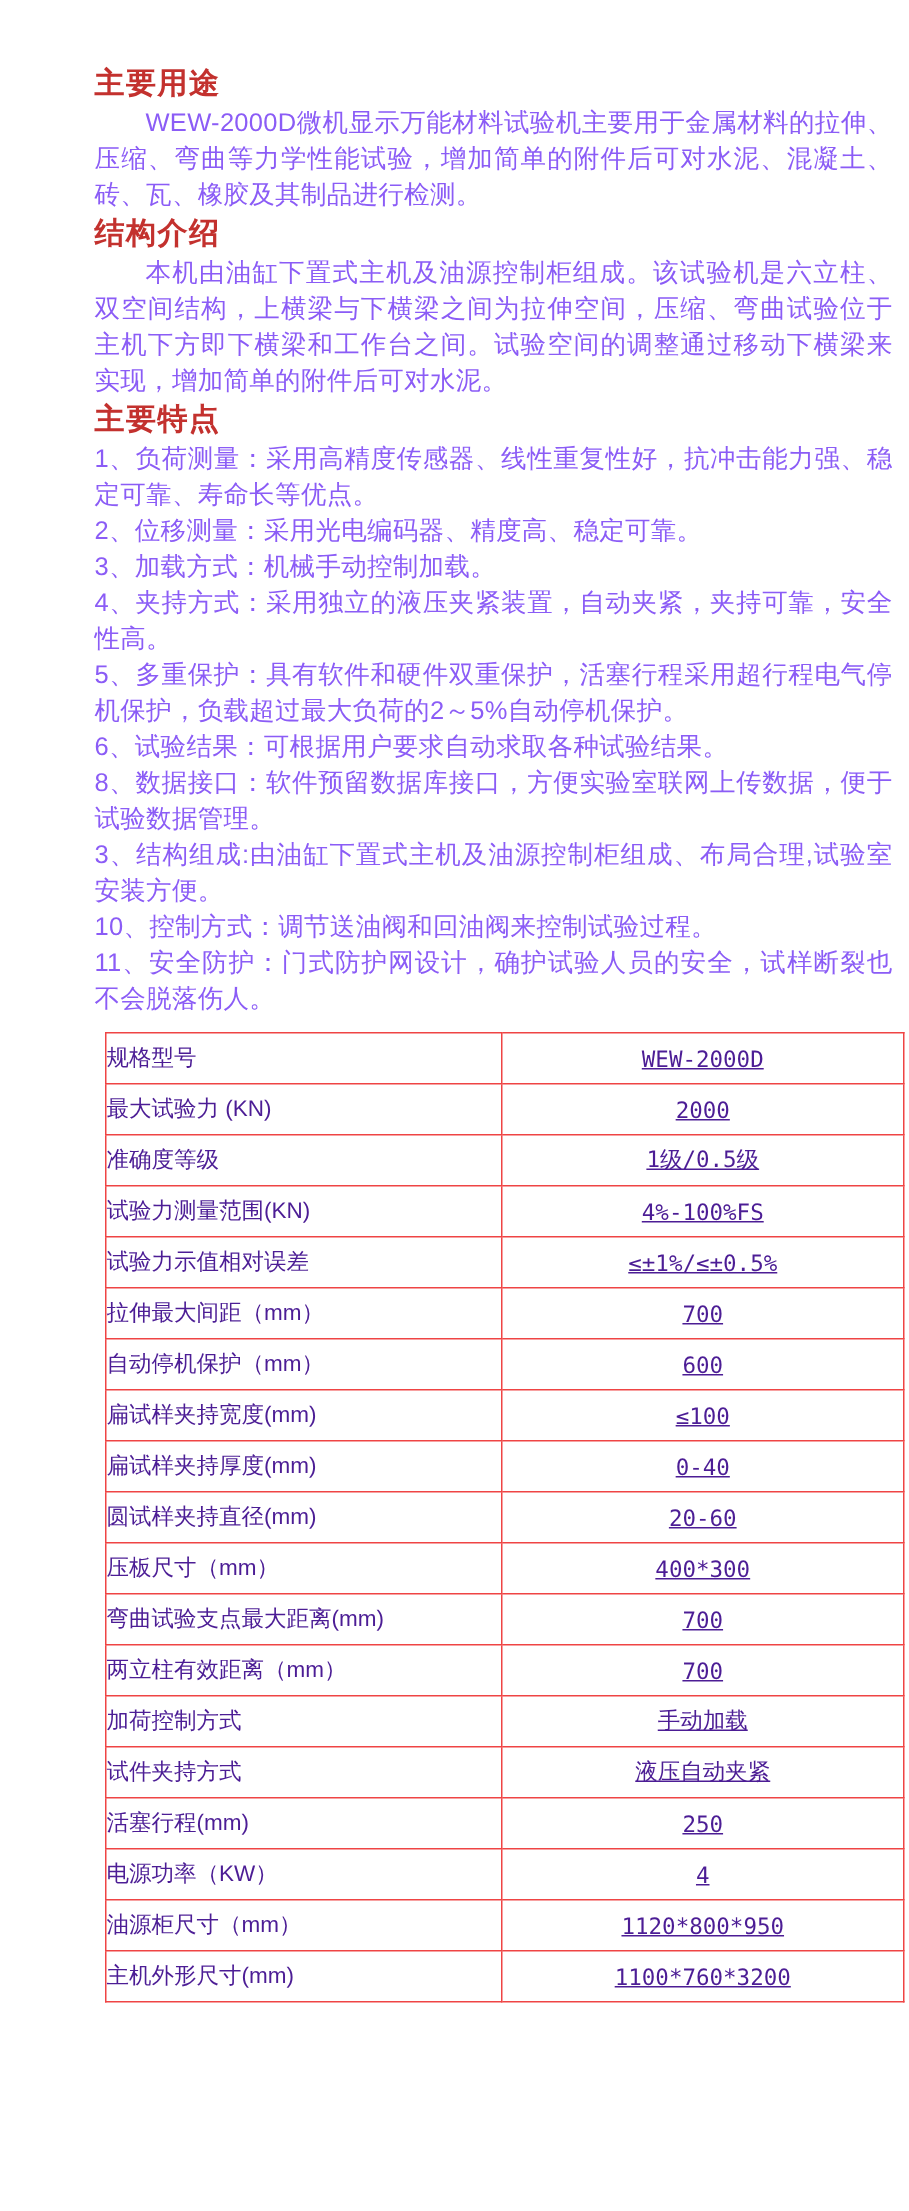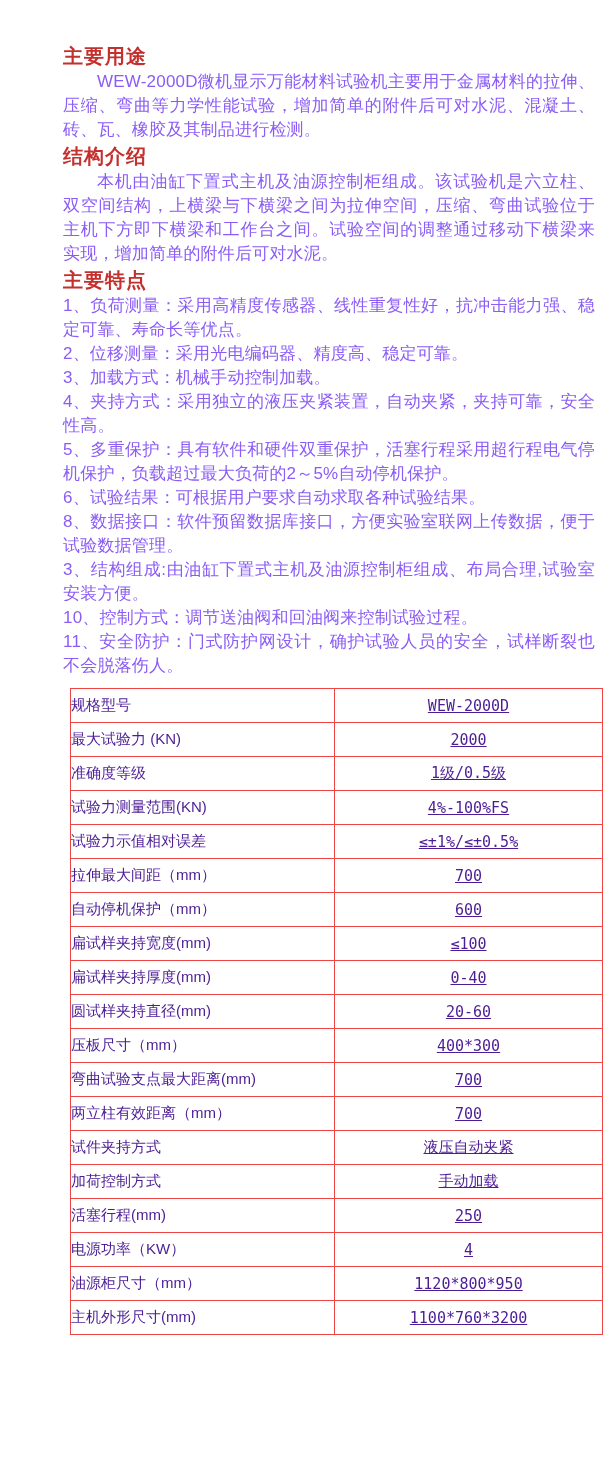--- a/index.html
+++ b/index.html
@@ -145,26 +145,26 @@
         </tr>
         <tr>
           <td class="tlabel">弯曲试验支点最大距离(mm)</td>
           <td class="tvalue">700</td>
         </tr>
         <tr>
           <td class="tlabel">两立柱有效距离（mm）</td>
           <td class="tvalue">700</td>
         </tr>
         <tr>
+          <td class="tlabel">加荷控制方式</td>
+          <td class="tvalue">手动加载</td>
+        </tr>
+        <tr>
           <td class="tlabel">试件夹持方式</td>
           <td class="tvalue">液压自动夹紧</td>
-        </tr>
-        <tr>
-          <td class="tlabel">加荷控制方式</td>
-          <td class="tvalue">手动加载</td>
         </tr>
         <tr>
           <td class="tlabel">活塞行程(mm)</td>
           <td class="tvalue">250</td>
         </tr>
         <tr>
           <td class="tlabel">电源功率（KW）</td>
           <td class="tvalue">4</td>
         </tr>
         <tr>

